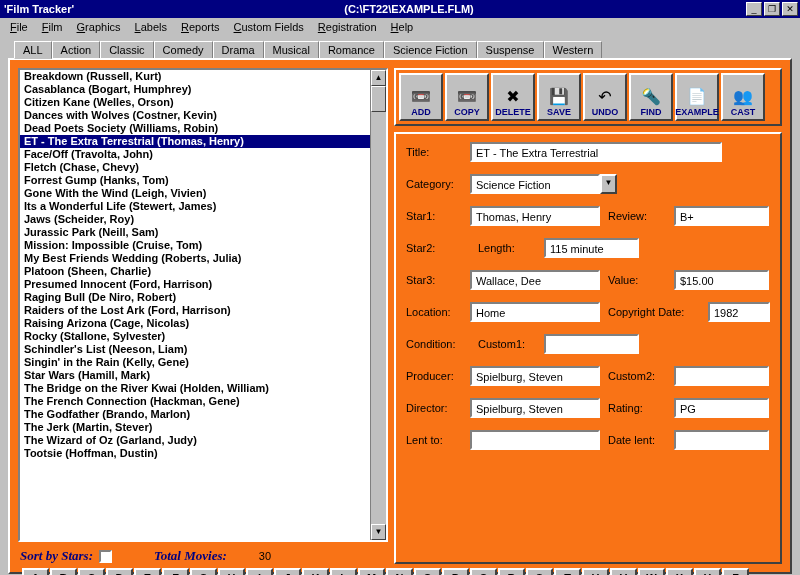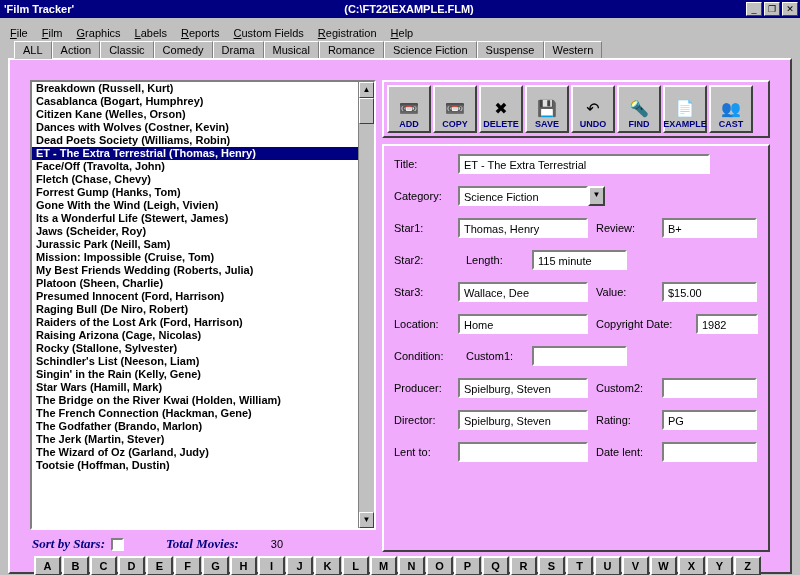--- a/index.html
+++ b/index.html
@@ -2,28 +2,28 @@
 <html><head>
 <meta charset="utf-8">
 <style>
 * { margin:0; padding:0; box-sizing:border-box; font-family:"MS Sans Serif",Arial,sans-serif; font-size:11px; }
 body { background:#c0c0c0; width:800px; height:575px; overflow:hidden; }
 .titlebar { background:#000080; color:#fff; height:18px; display:flex; align-items:center; padding:0 2px; }
 .titlebar .title { flex:0 0 auto; font-weight:bold; padding-left:2px; }
 .titlebar .path { flex:1; text-align:center; font-weight:bold; }
 .titlebar .winbtns { display:flex; gap:0; }
 .wbtn { width:16px; height:14px; background:#c0c0c0; border:1px solid #fff; border-right-color:#404040; border-bottom-color:#404040; font-size:9px; text-align:center; line-height:12px; color:#000; margin-left:2px; }
-.menubar { background:#c0c0c0; height:18px; display:flex; padding:8px 4px; gap:2px; }
+.menubar { background:#c0c0c0; height:18px; display:flex; align-items:center; padding:8px 4px; gap:2px; }
 .menuitem { padding:1px 6px; }
 .menuitem u { text-decoration:underline; }
 .workarea { position:relative; padding:4px 8px 8px 8px; }
 .tabs { display:flex; margin-left:6px; }
 .tab { background:#c0c0c0; border:1px solid #808080; border-bottom:none; padding:2px 8px; border-top:1px solid #fff; border-left:1px solid #fff; position:relative; top:1px; }
 .tab.active { background:#c0c0c0; z-index:2; border-bottom:1px solid #c0c0c0; font-weight:normal; }
-.panel { border:2px solid; border-color:#fff #404040 #404040 #fff; background:#f0abfc; padding:20px; height:516px; position:relative; }
+.panel { border:2px solid; border-color:#fff #404040 #404040 #fff; background:#f97316; padding:8px; height:516px; position:relative; }
 .columns { display:flex; gap:6px; height:100%; }
 .leftcol { width:395px; display:flex; flex-direction:column; }
 .listbox { flex:1; background:#fff; border:2px solid; border-color:#808080 #fff #fff #808080; overflow:hidden; position:relative; }
 .listinner { position:absolute; inset:0; overflow:hidden; }
 .listitem { padding:0 4px; white-space:nowrap; font-weight:bold; line-height:13px; height:13px; }
 .listitem.sel { background:#000080; color:#fff; }
 .scroll { position:absolute; right:0; top:0; bottom:0; width:16px; background:#c0c0c0; border-left:1px solid #808080; }
 .scrbtn { height:16px; background:#c0c0c0; border:1px solid; border-color:#fff #404040 #404040 #fff; font-size:8px; text-align:center; line-height:14px; }
 .scrthumb { position:absolute; top:16px; left:0; right:0; height:26px; background:#c0c0c0; border:1px solid; border-color:#fff #404040 #404040 #fff; }
 .bottomleft { display:flex; align-items:center; padding:6px 2px 0 2px; gap:6px; }

